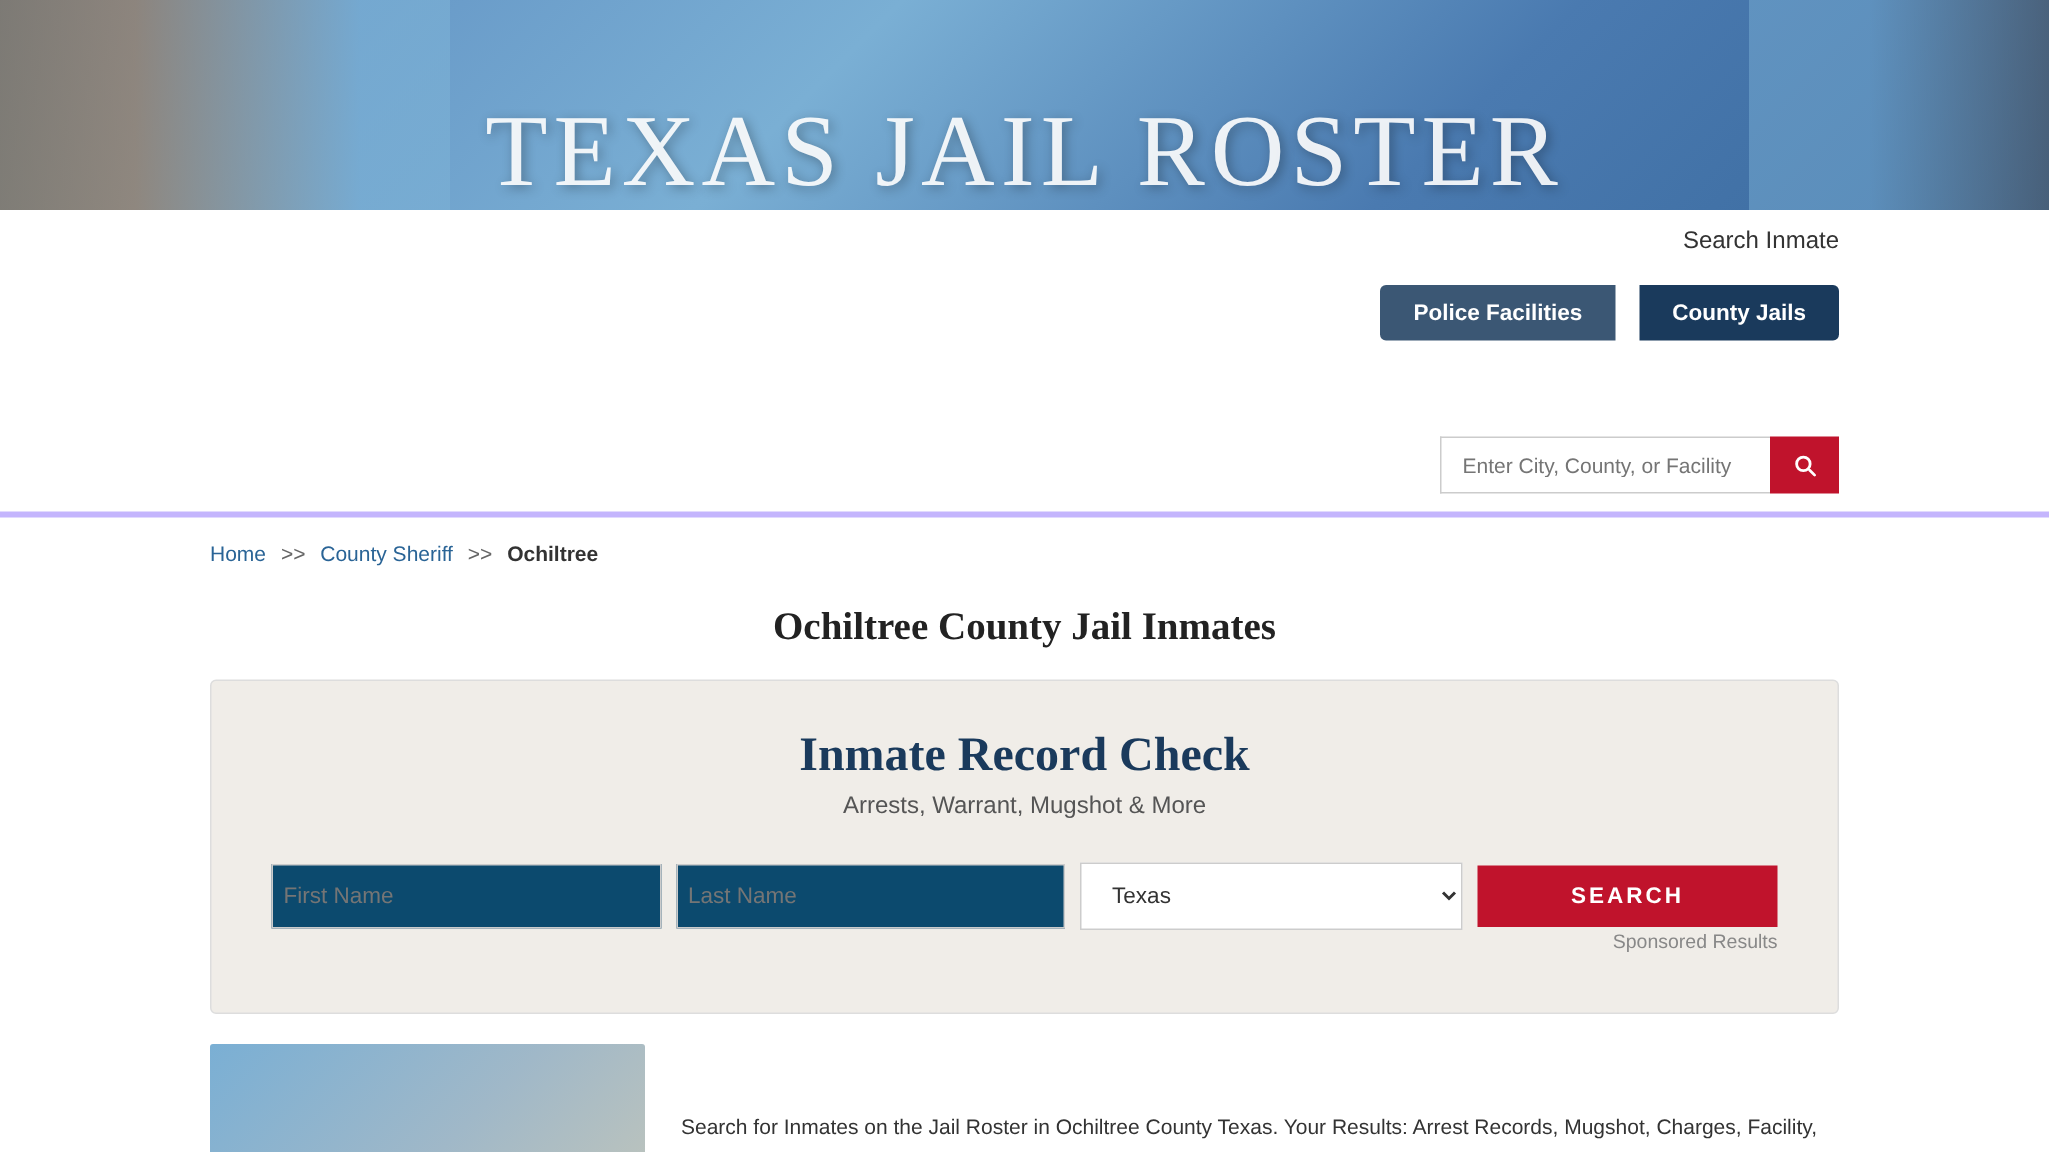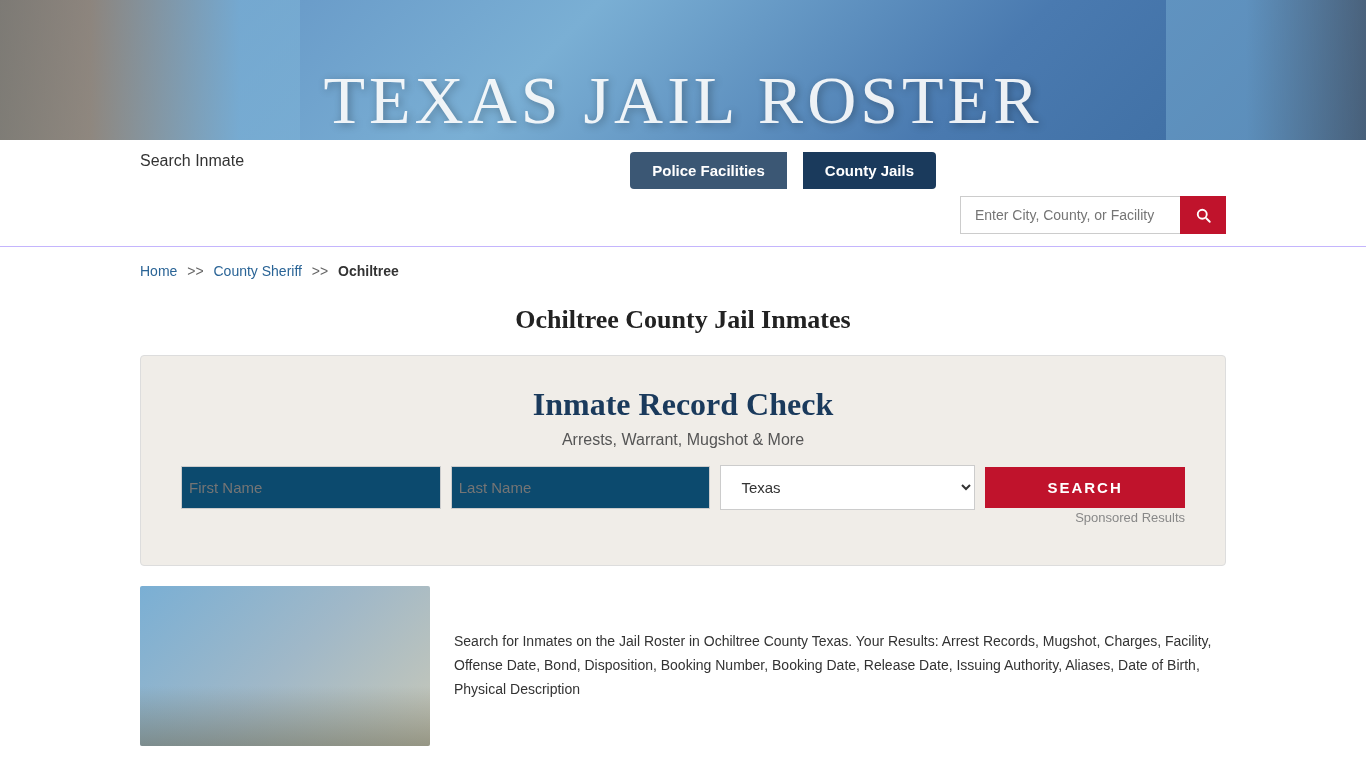--- a/index.html
+++ b/index.html
@@ -42,25 +42,26 @@
       font-family: 'Georgia', serif;
       text-shadow: 2px 2px 8px rgba(0,0,0,0.3);
       position: relative;
       z-index: 2;
       text-transform: uppercase;
     }
 
     
     .nav-bar {
       display: flex;
-      align-items: flex-start;
+      align-items: flex-end;
       padding: 12px 140px;
       background: #fff;
-      border-bottom: 1px solid #c4b5fd;
+      border-bottom: 4px solid #c4b5fd;
       gap: 20px;
+      flex-direction: column;
     }
     .nav-bar .search-inmate-label {
       font-size: 16px;
       color: #333;
       flex: 1;
     }
     .nav-tabs {
       display: flex;
       align-items: center;
       gap: 16px;
@@ -164,21 +165,21 @@
     .search-card h2 {
       font-size: 32px;
       font-weight: 600;
       color: #1a3a5c;
       font-family: Georgia, serif;
       margin-bottom: 8px;
     }
     .search-card p {
       font-size: 16px;
       color: #555;
-      margin-bottom: 16px;
+      margin-bottom: 28px;
     }
     .search-form-row {
       display: flex;
       gap: 10px;
       justify-content: center;
       align-items: center;
     }
     .form-input {
       padding: 12px 7px;
       font-size: 15px;

